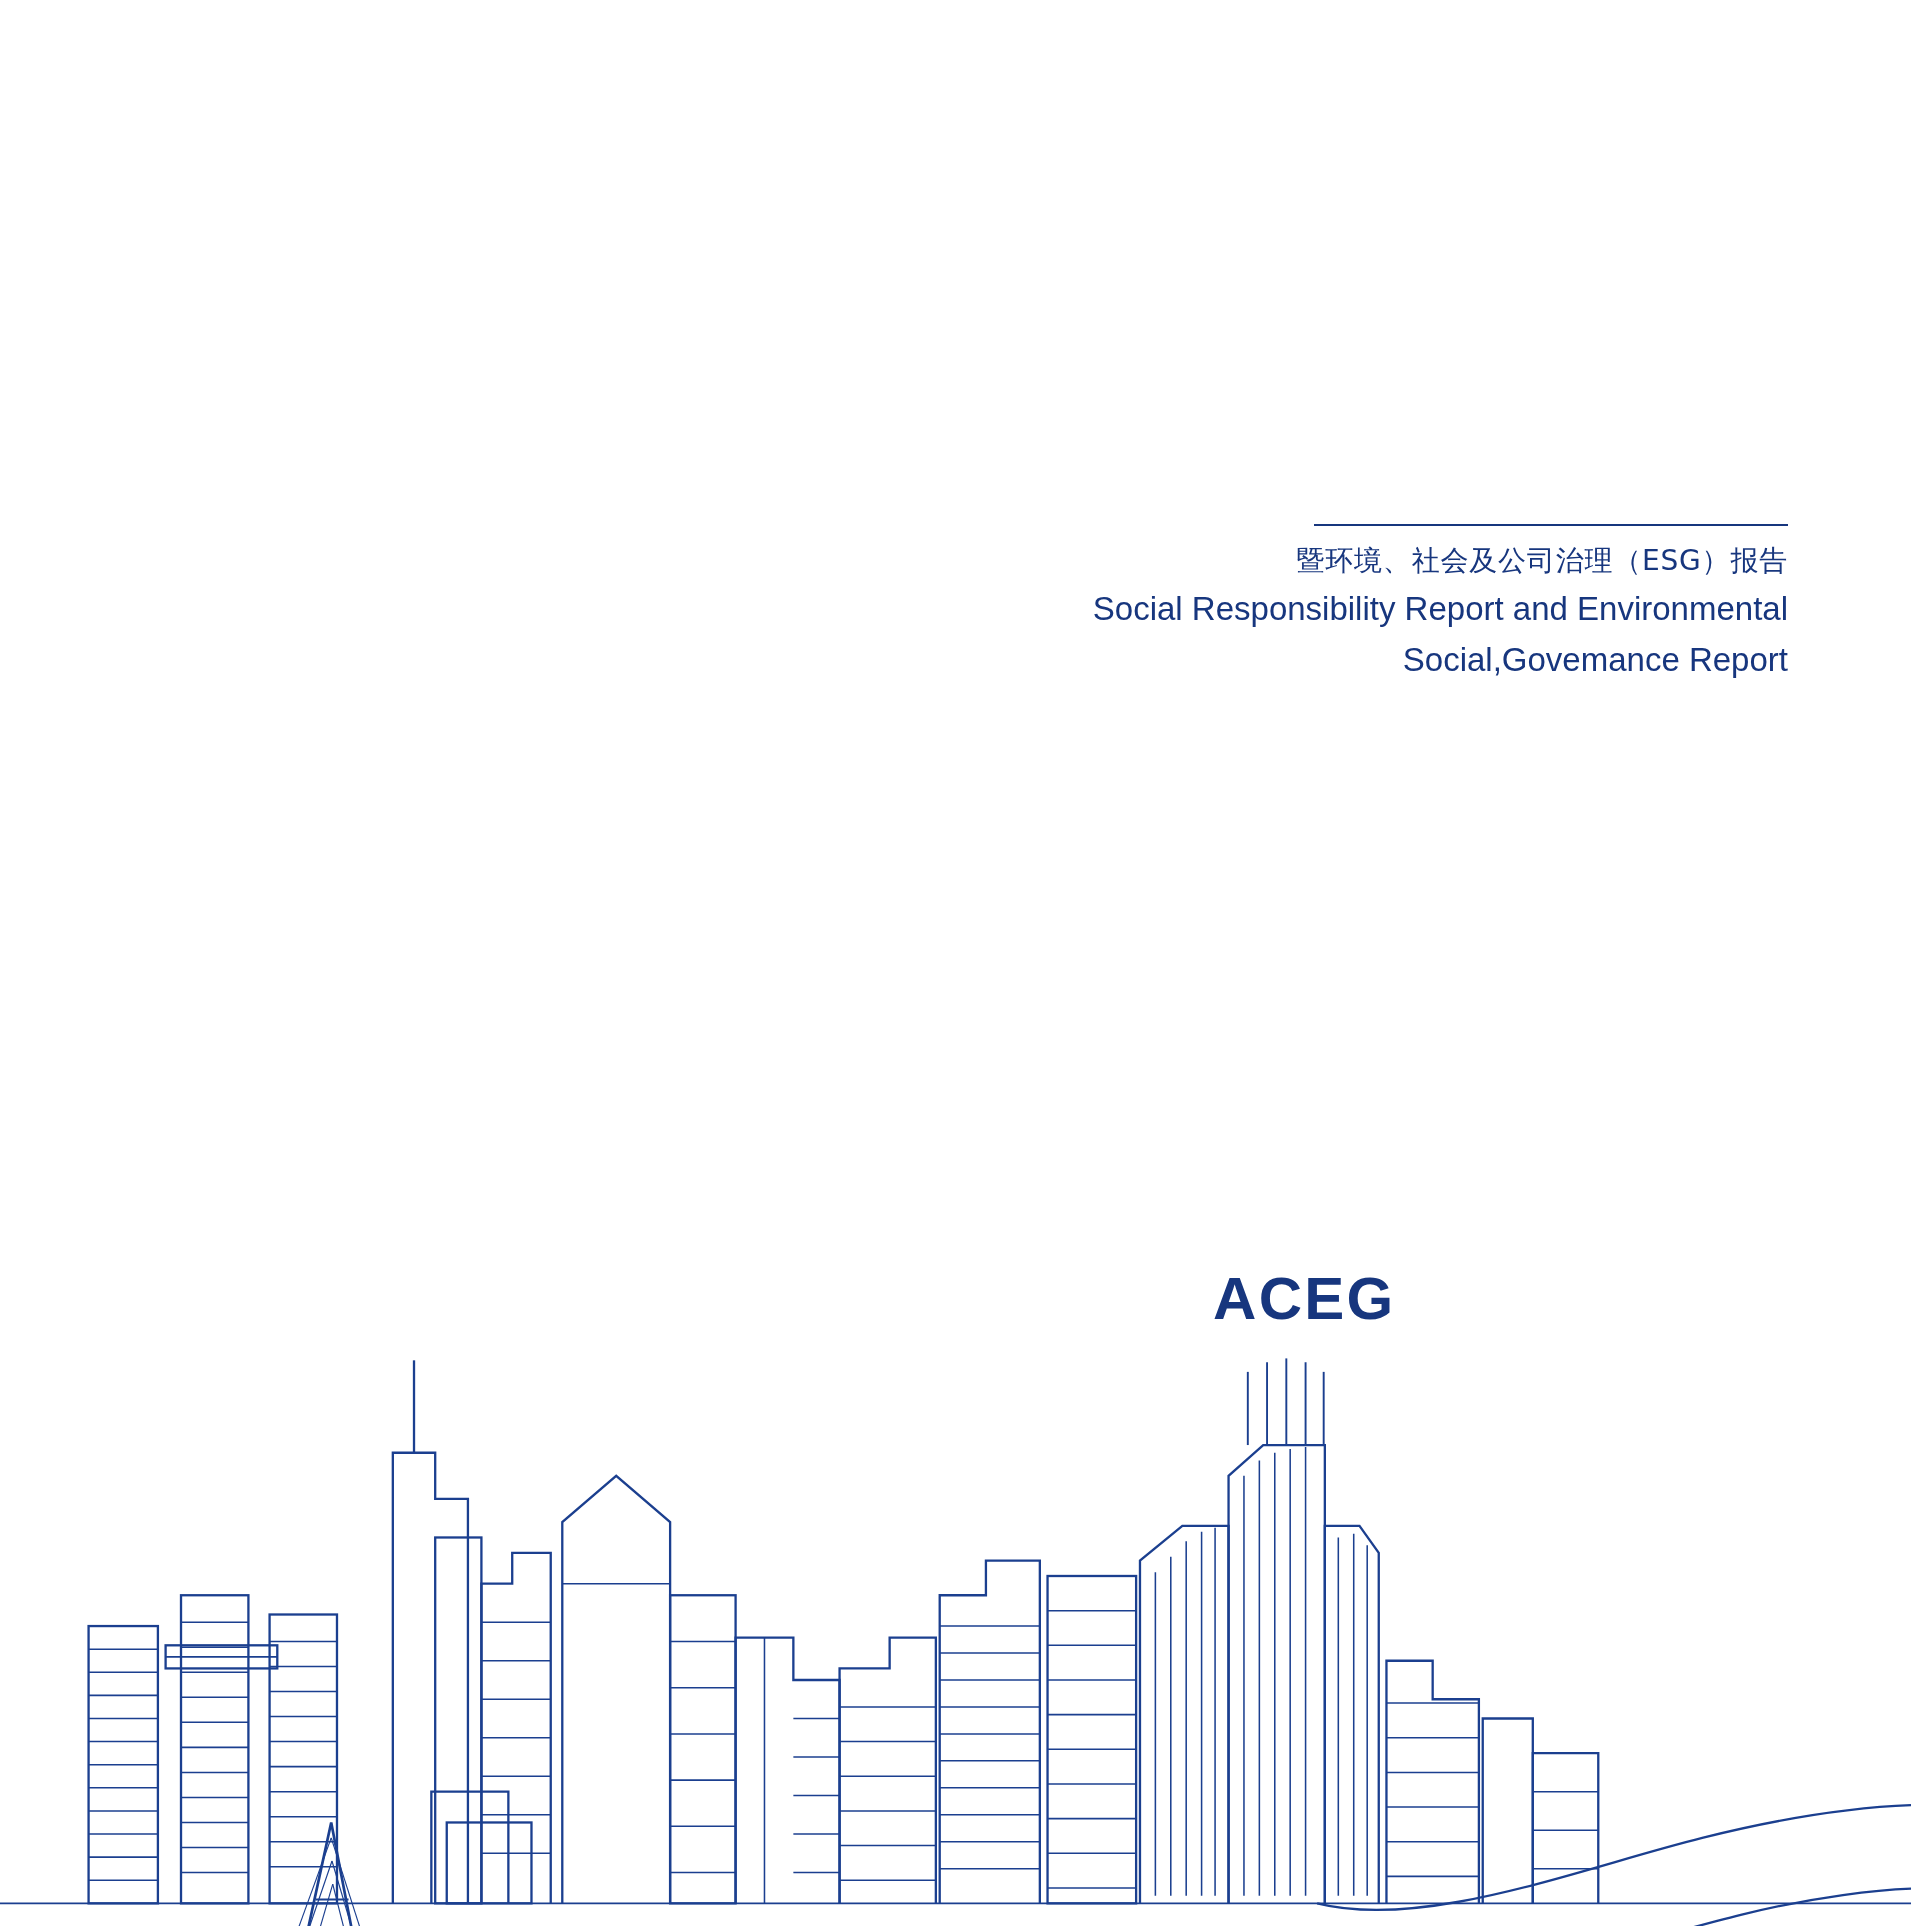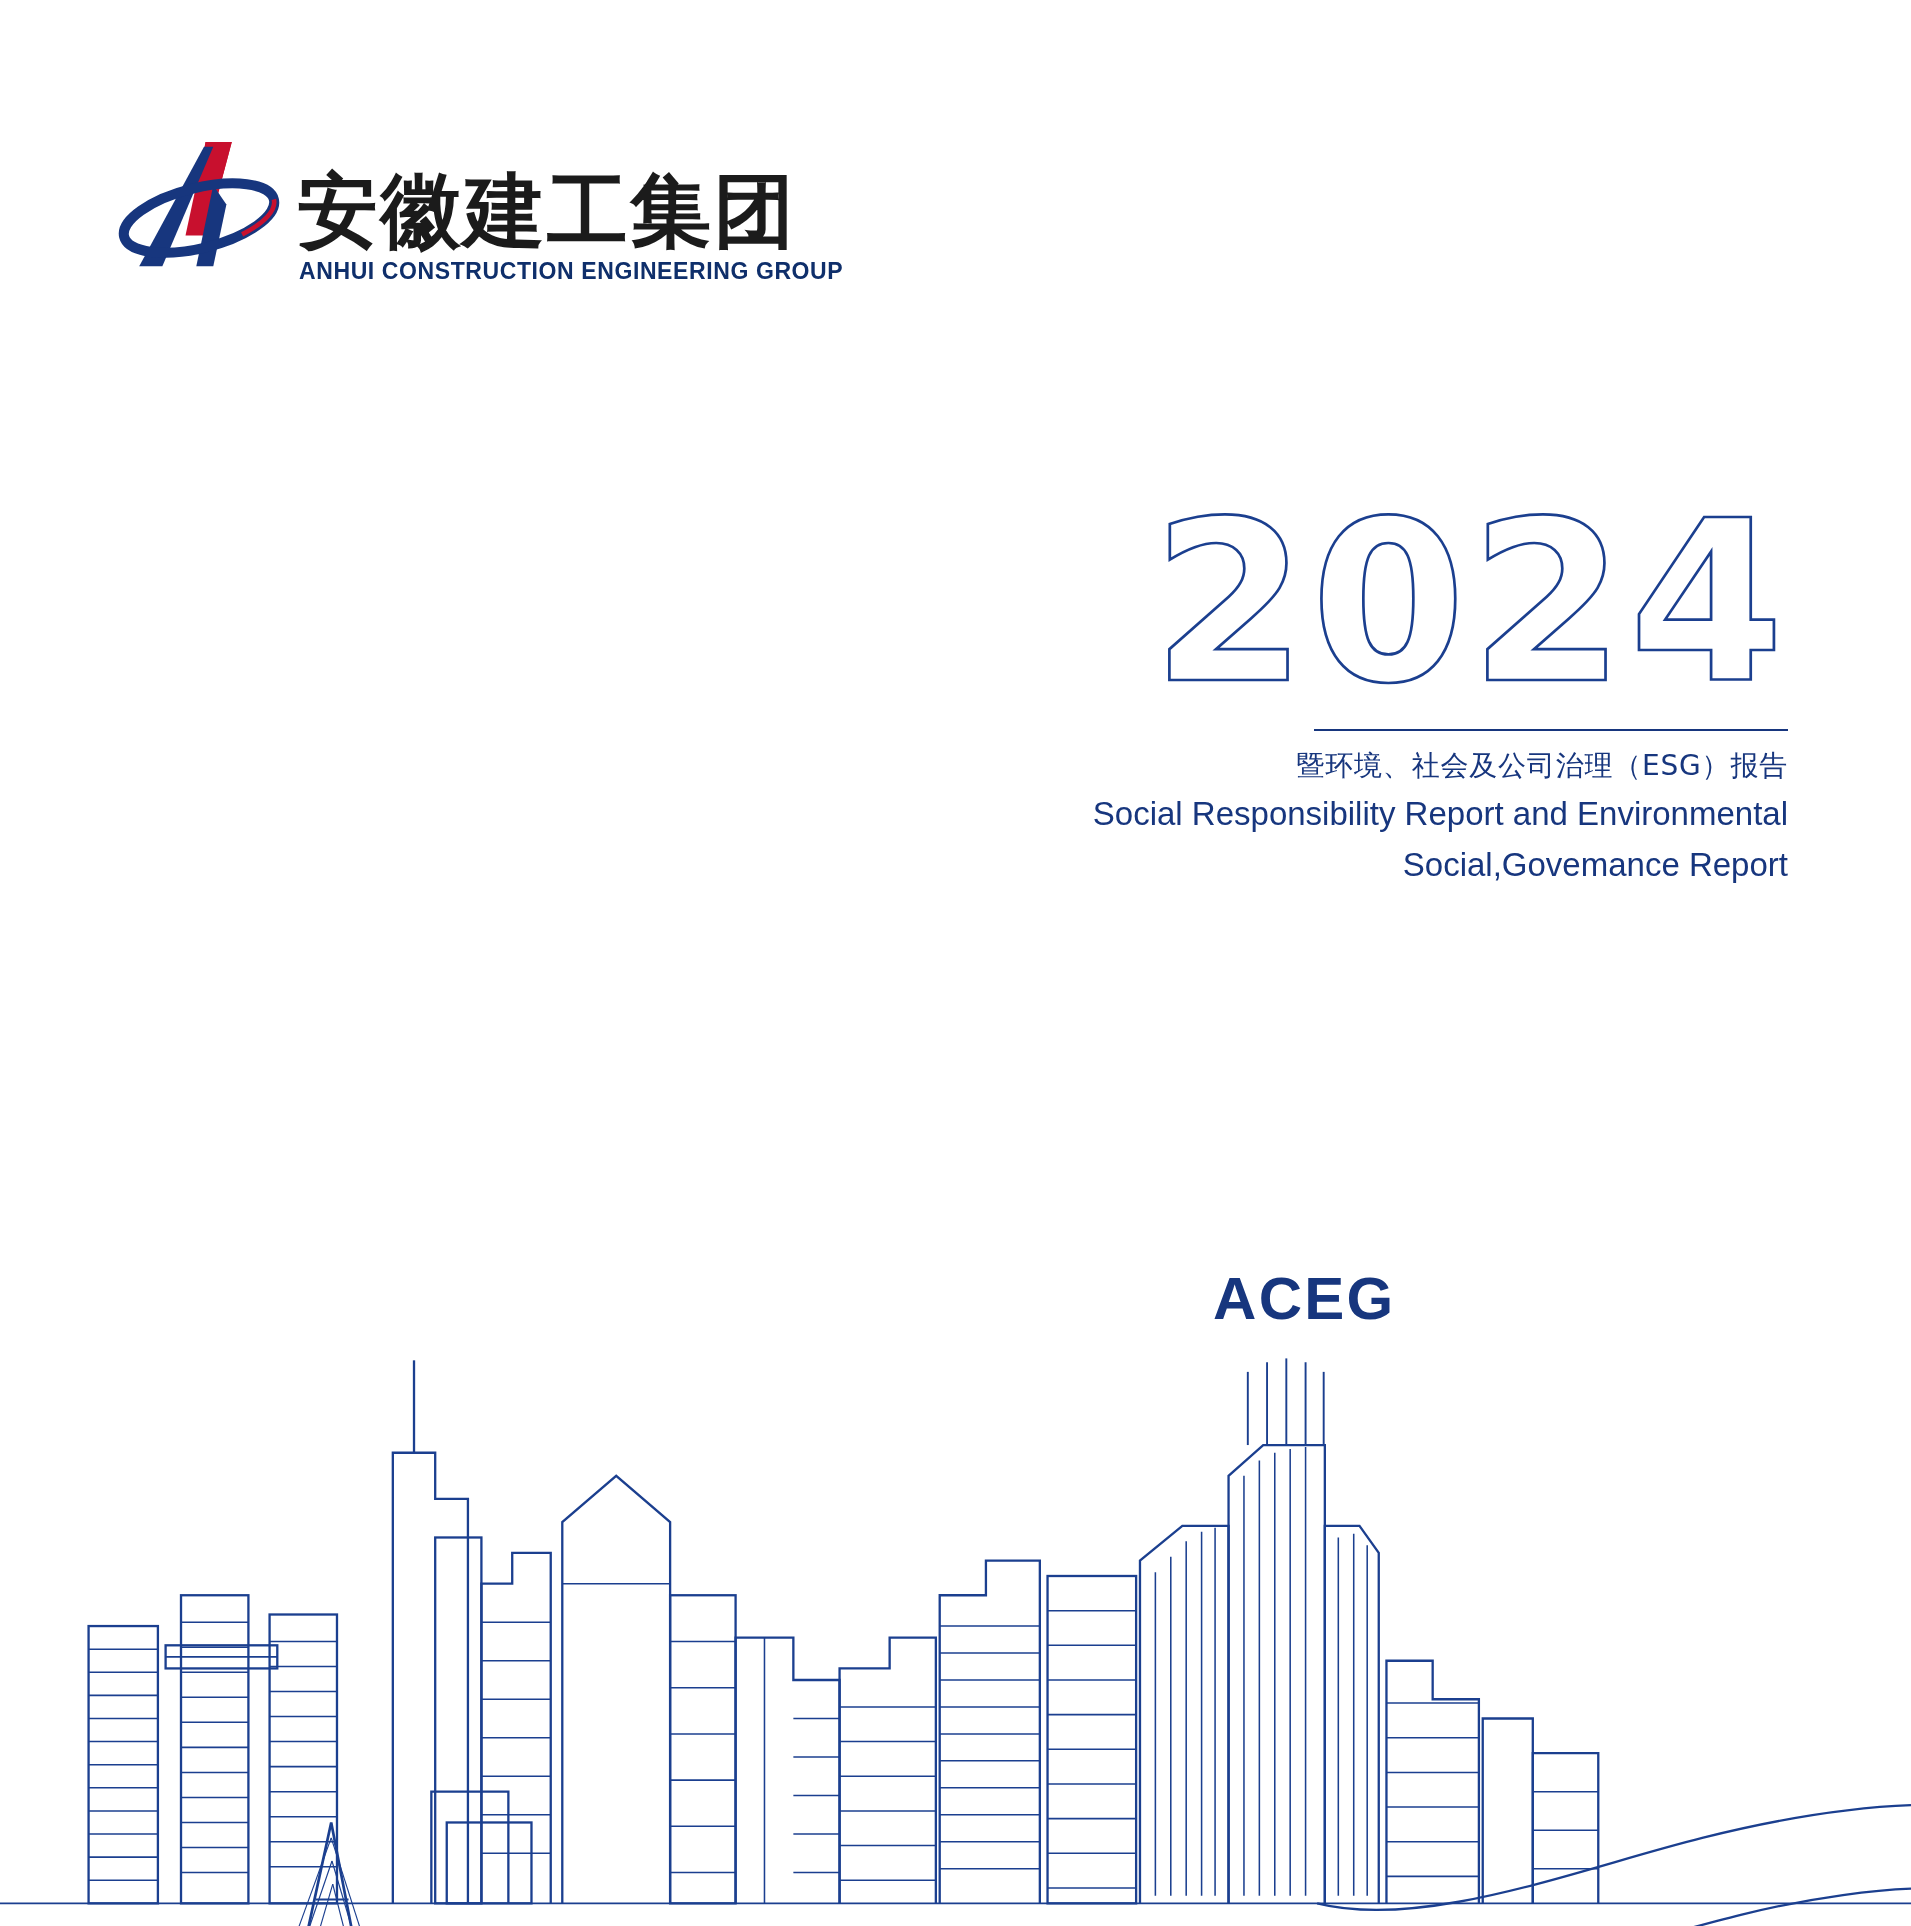--- a/index.html
+++ b/index.html
@@ -122,39 +122,22 @@
     letter-spacing: 2.3px;
     color: #17367e;
     font-family: "Liberation Sans", sans-serif;
   }
 </style>
 </head>
 <body>
 
 <div class="page">
 
-  <div class="logo-block">
-    <svg class="logo-mark" viewBox="0 0 430 420">
-
-      <path d="M232 8 L300 8 L236 250 L180 250 Z" fill="#c8102e"></path>
-      <path d="M232 8 L300 8 L262 150 L214 150 Z" fill="#c8102e"></path>
-
-      <path d="M228 20 L252 20 L120 330 L60 330 Z" fill="#17367e"></path>
-
-      <path d="M252 120 L286 170 L252 330 L208 330 Z" fill="#17367e"></path>
-
-      <ellipse cx="215" cy="205" rx="200" ry="78" fill="none" stroke="#17367e" stroke-width="26" transform="rotate(-14 215 205)"></ellipse>
-      <ellipse cx="215" cy="205" rx="200" ry="78" fill="none" stroke="#c8102e" stroke-width="12" transform="rotate(-14 215 205)" stroke-dasharray="250 1000" stroke-dashoffset="120"></ellipse>
-    </svg>
-    <div class="logo-text-cn">安徽建工集团</div>
-    <div class="logo-text-en">ANHUI CONSTRUCTION ENGINEERING GROUP</div>
-  </div>
 
   <div class="title-block">
-    <div class="year">2024</div>
     <div class="rule"></div>
     <div class="subtitle-cn">暨环境、社会及公司治理（ESG）报告</div>
     <div class="subtitle-en">Social Responsibility Report and Environmental</div>
     <div class="subtitle-en">Social,Govemance Report</div>
   </div>
 
   <svg class="cityscape" viewBox="0 0 4962 3600">
     <g fill="none" stroke="#1b3f8f" stroke-width="6" stroke-linejoin="miter">
 
       <line x1="0" y1="1810" x2="4962" y2="1810" stroke-width="5"></line>

